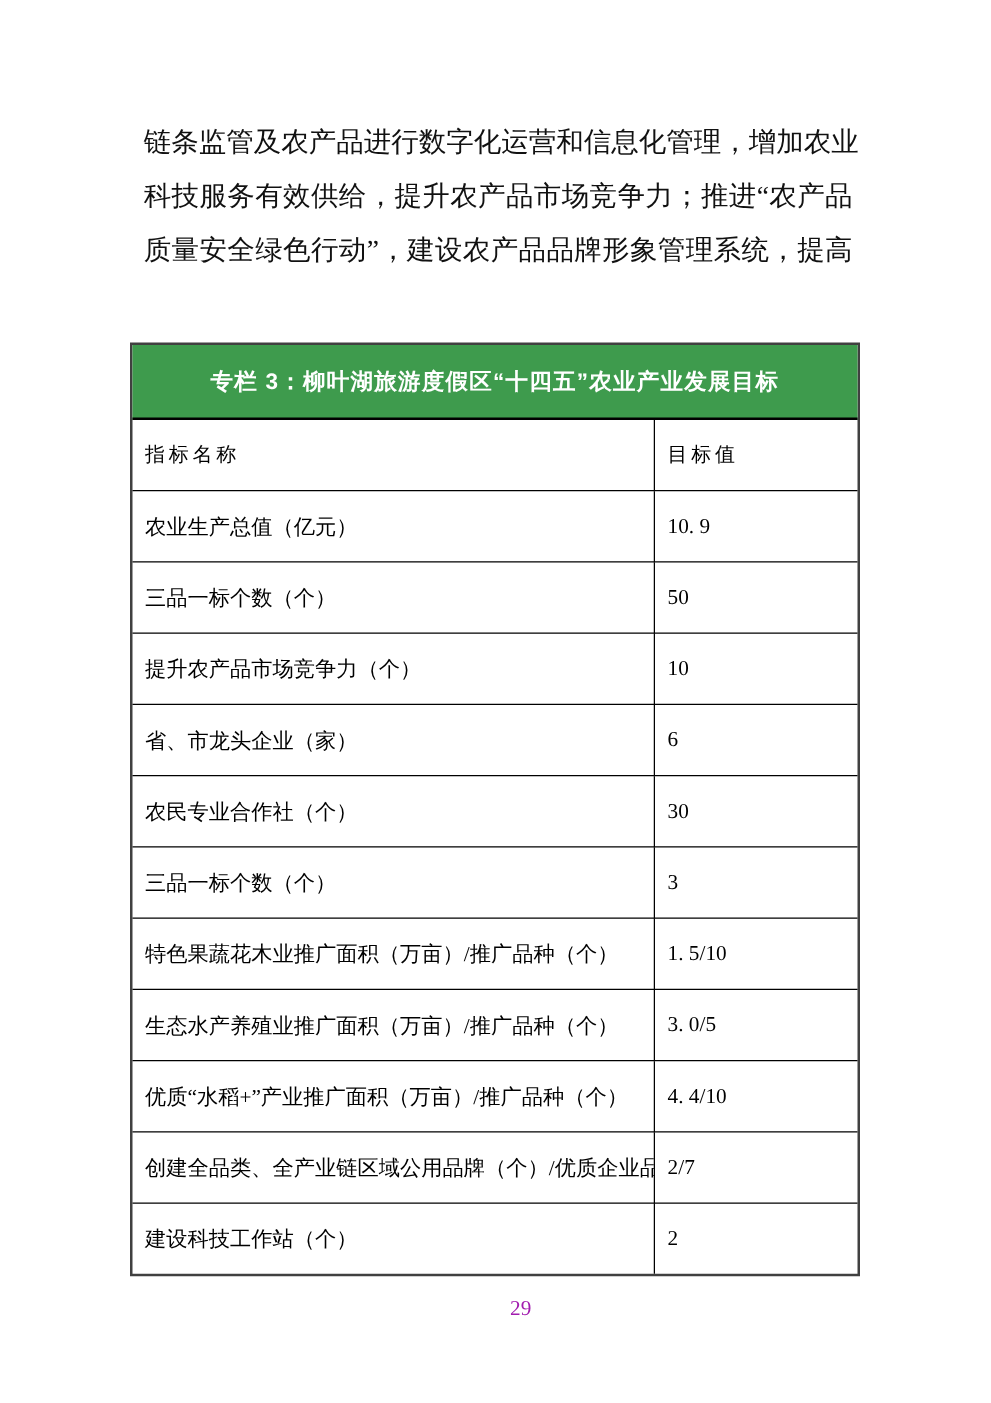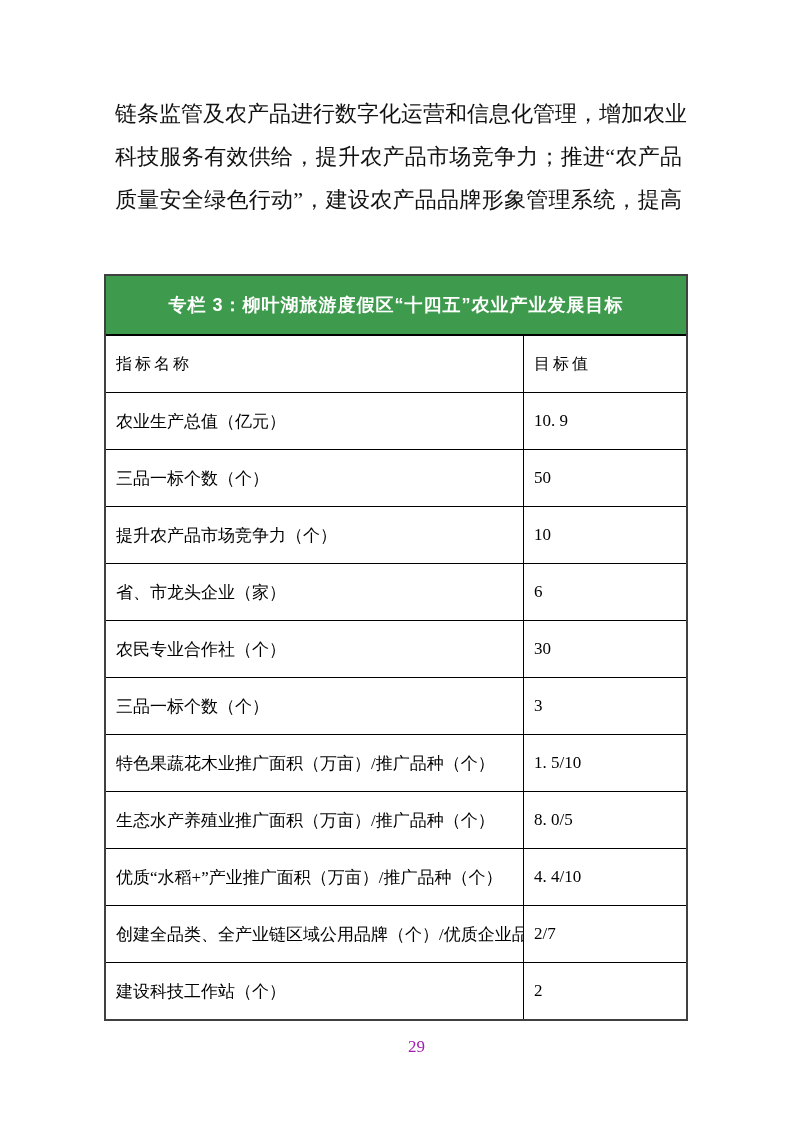--- a/index.html
+++ b/index.html
@@ -139,21 +139,21 @@
         <tr>
           <td>三品一标个数（个）</td>
           <td>3</td>
         </tr>
         <tr>
           <td>特色果蔬花木业推广面积（万亩）/推广品种（个）</td>
           <td>1. 5/10</td>
         </tr>
         <tr>
           <td>生态水产养殖业推广面积（万亩）/推广品种（个）</td>
-          <td>8. 0/5</td>
+          <td>3. 0/5</td>
         </tr>
         <tr>
           <td>优质“水稻+”产业推广面积（万亩）/推广品种（个）</td>
           <td>4. 4/10</td>
         </tr>
         <tr>
           <td>创建全品类、全产业链区域公用品牌（个）/优质企业品牌（个）</td>
           <td>2/7</td>
         </tr>
         <tr>

